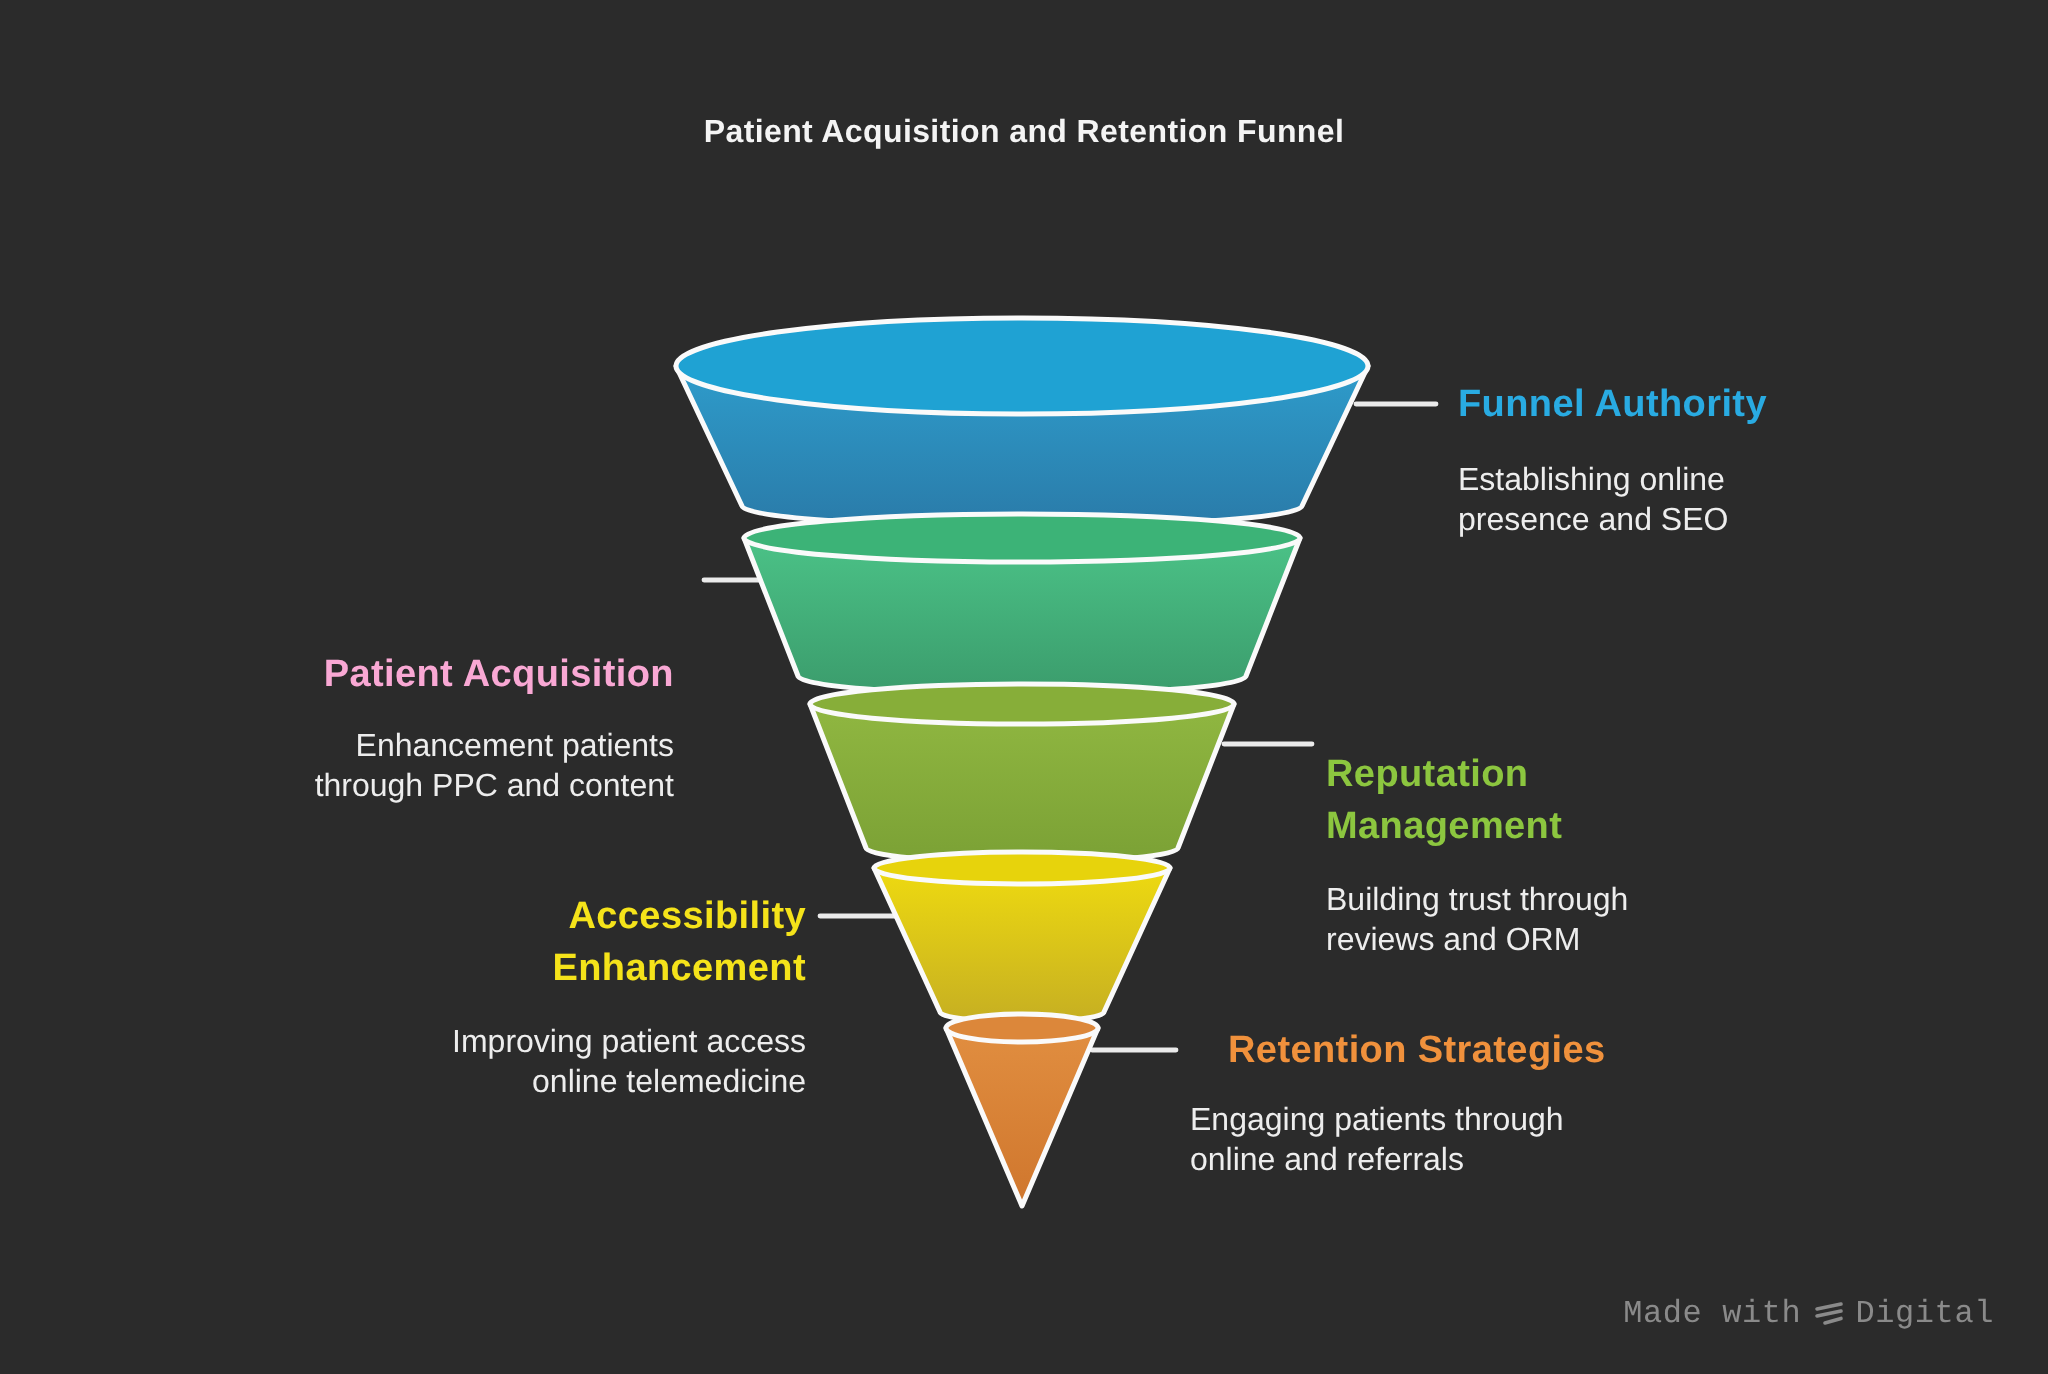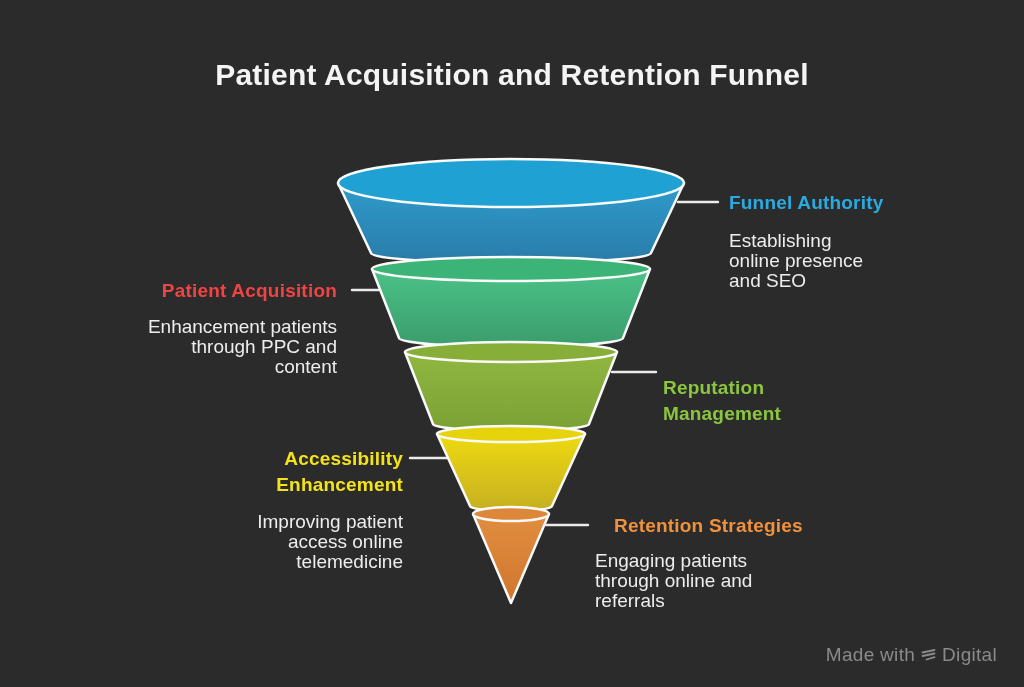--- a/index.html
+++ b/index.html
@@ -11,44 +11,44 @@
     background: #2b2b2b;
     overflow: hidden;
     font-family: "Liberation Sans", "DejaVu Sans", sans-serif;
   }
   #page-title {
     position: absolute;
     top: 58px;
     left: 0;
     width: 1024px;
     text-align: center;
-    font-size: 30px;
+    font-size: 16px;
     font-weight: bold;
     letter-spacing: 0.2px;
     color: #f4f4f4;
   }
   #funnel-svg { position: absolute; left: 0; top: 0; }
   .stage-block { position: absolute; }
   .stage-title {
     font-size: 19px;
     font-weight: bold;
     line-height: 26px;
     letter-spacing: 0.2px;
   }
   .stage-desc {
-    font-size: 19px;
+    font-size: 16px;
     line-height: 20px;
     color: #ededed;
   }
   .align-right { text-align: right; }
   .align-left { text-align: left; }
 
   
   #block-digital-authority .stage-title   { color: #29abe2; }
-  #block-patient-acquisition .stage-title { color: #ef4444; }
+  #block-patient-acquisition .stage-title { color: #f9a8d4; margin-top: 47px; }
   #block-reputation-management .stage-title { color: #8cc63f; }
   #block-accessibility-enhancement .stage-title { color: #f5e31a; }
   #block-retention-strategies .stage-title { color: #f0913c; margin-left: 19px; }
 
   #block-digital-authority       { left: 729px; top: 190px; width: 175px; }
   #block-digital-authority .stage-desc { margin-top: 15px; width: 150px; }
 
   #block-patient-acquisition     { right: 687px; top: 278px; width: 220px; }
   #block-patient-acquisition .stage-title { white-space: nowrap; }
   #block-patient-acquisition .stage-desc { margin-top: 13px; width: 205px; margin-left: 15px; }
@@ -65,23 +65,24 @@
   #block-retention-strategies .stage-title { white-space: nowrap; }
   #block-retention-strategies .stage-desc { margin-top: 12px; width: 195px; }
 
   #watermark {
     position: absolute;
     right: 27px;
     bottom: 21px;
     display: flex;
     align-items: center;
     gap: 6px;
-    font-size: 19px;
+    font-size: 16px;
     color: #8a8a8a;
     letter-spacing: 0.3px;
+    font-family: Liberation Mono, monospace;
   }
 </style>
 </head>
 <body>
 
 <div id="canvas">
 
   <div id="page-title">Patient Acquisition and Retention Funnel</div>
 
   <svg id="funnel-svg" width="1024" height="687" viewBox="0 0 1024 687">
@@ -140,20 +141,21 @@
     <div class="stage-desc">Establishing online presence and SEO</div>
   </div>
 
   <div class="stage-block align-right" id="block-patient-acquisition">
     <div class="stage-title">Patient Acquisition</div>
     <div class="stage-desc">Enhancement patients through PPC and content</div>
   </div>
 
   <div class="stage-block align-left" id="block-reputation-management">
     <div class="stage-title">Reputation Management</div>
+    <div class="stage-desc">Building trust through reviews and ORM</div>
   </div>
 
   <div class="stage-block align-right" id="block-accessibility-enhancement">
     <div class="stage-title">Accessibility Enhancement</div>
     <div class="stage-desc">Improving patient access online telemedicine</div>
   </div>
 
   <div class="stage-block align-left" id="block-retention-strategies">
     <div class="stage-title">Retention Strategies</div>
     <div class="stage-desc">Engaging patients through online and referrals</div>

